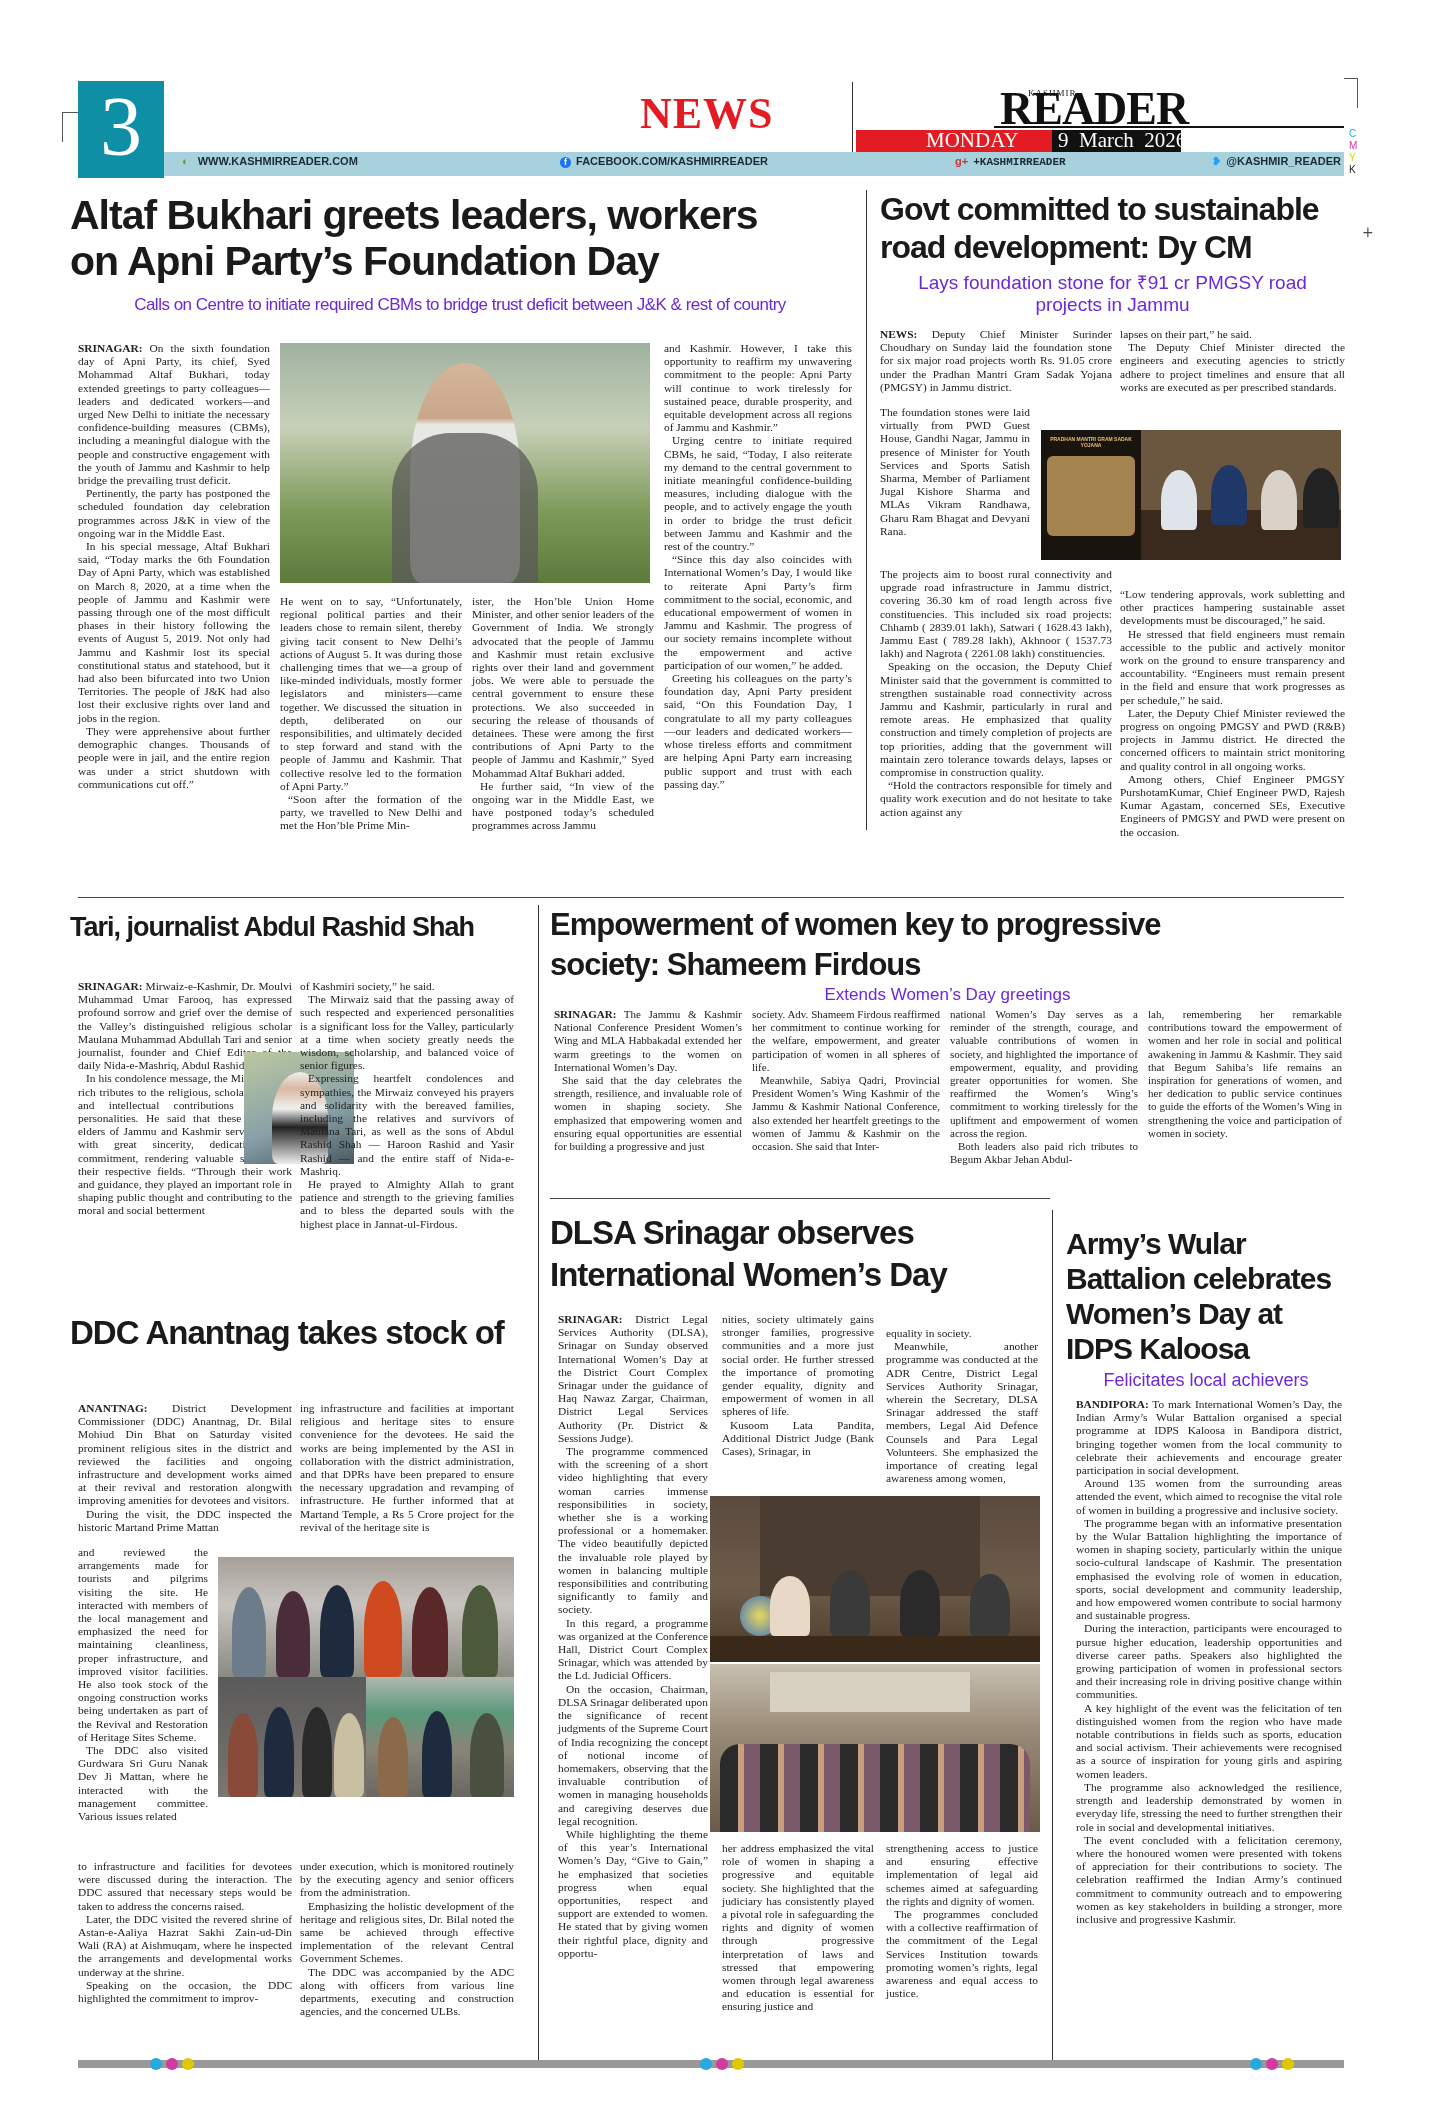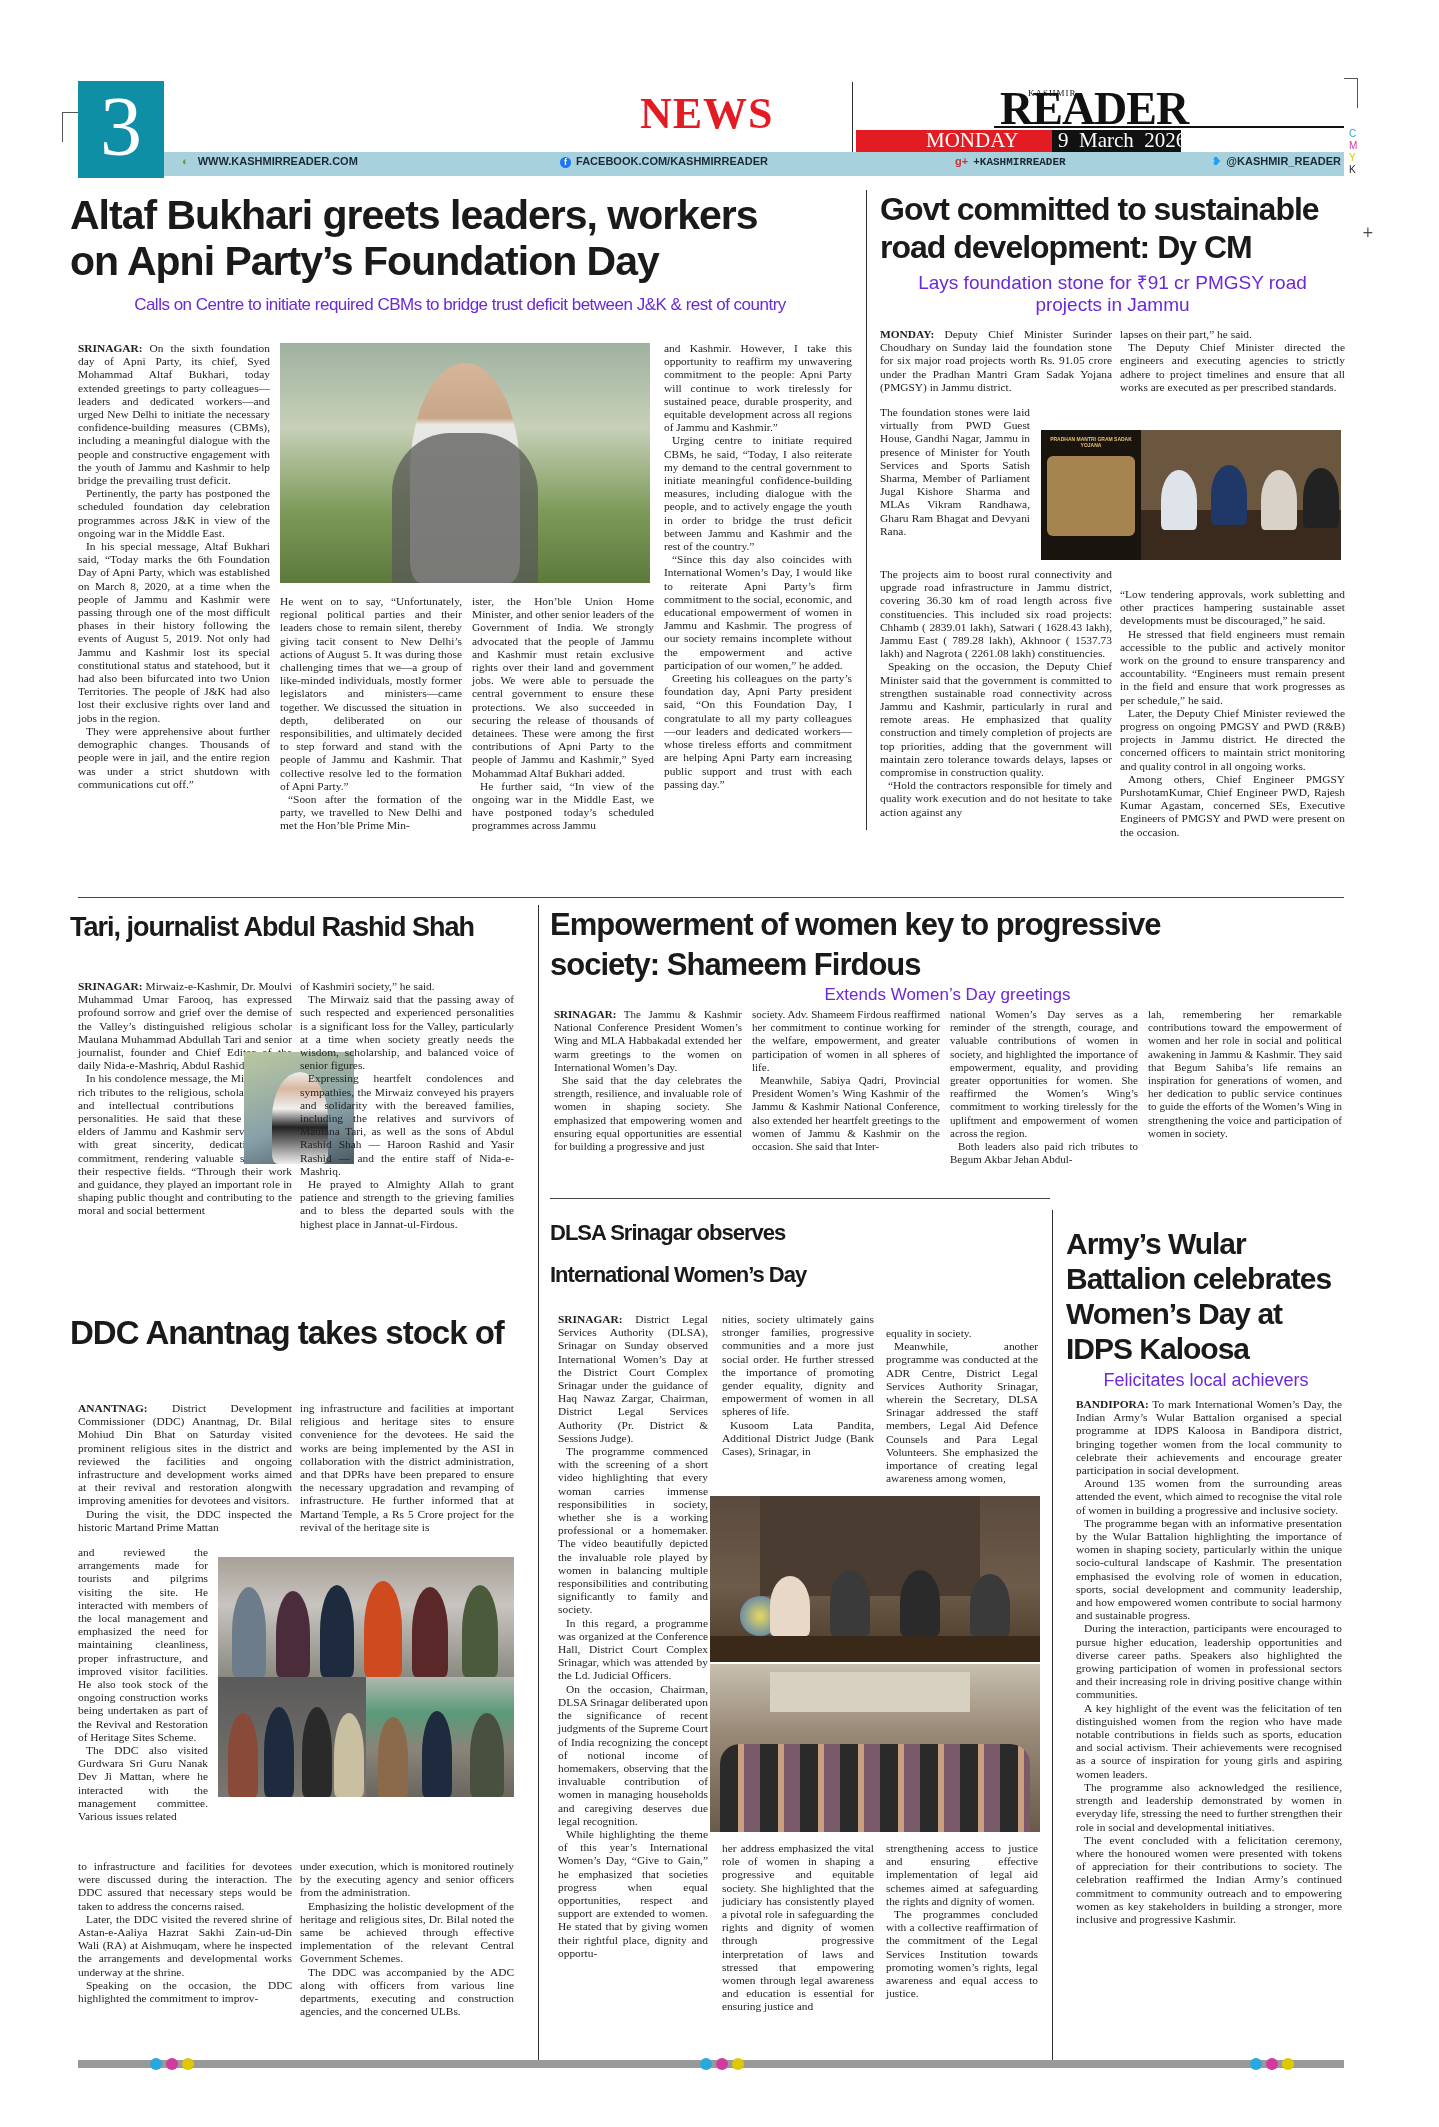--- a/index.html
+++ b/index.html
@@ -114,21 +114,21 @@
 
 <div class="abs col-rule" style="left:866px;top:190px;height:640px;"></div>
 
 <div class="abs hl" style="left:880px;top:190px;width:465px;font-size:32px;line-height:38px;">
   <div>Govt committed to sustainable</div>
   <div>road development: Dy CM</div>
 </div>
 <div class="abs deck" style="left:900px;top:272px;width:425px;font-size:19px;line-height:22px;">Lays foundation stone for ₹91 cr PMGSY road projects in Jammu</div>
 
 <div class="abs body" style="left:880px;top:328px;width:232px;">
-  <p><span class="dateline">MONDAY:</span> <span>Deputy Chief Minister Surinder Choudhary on Sunday laid the foundation stone for six major road projects worth Rs. 91.05 crore under the Pradhan Mantri Gram Sadak Yojana (PMGSY) in Jammu district.</span></p>
+  <p><span class="dateline">NEWS:</span> <span>Deputy Chief Minister Surinder Choudhary on Sunday laid the foundation stone for six major road projects worth Rs. 91.05 crore under the Pradhan Mantri Gram Sadak Yojana (PMGSY) in Jammu district.</span></p>
 </div>
 <div class="abs body" style="left:880px;top:406px;width:150px;">
   <p>The foundation stones were laid virtually from PWD Guest House, Gandhi Nagar, Jammu in presence of Minister for Youth Services and Sports Satish Sharma, Member of Parliament Jugal Kishore Sharma and MLAs Vikram Randhawa, Gharu Ram Bhagat and Devyani Rana.</p>
 </div>
 <div class="abs body" style="left:880px;top:568px;width:232px;">
   <p>The projects aim to boost rural connectivity and upgrade road infrastructure in Jammu district, covering 36.30 km of road length across five constituencies. This included six road projects: Chhamb ( 2839.01 lakh), Satwari ( 1628.43 lakh), Jammu East ( 789.28 lakh), Akhnoor ( 1537.73 lakh) and Nagrota ( 2261.08 lakh) constituencies.</p>
   <p>Speaking on the occasion, the Deputy Chief Minister said that the government is committed to strengthen sustainable road connectivity across Jammu and Kashmir, particularly in rural and remote areas. He emphasized that quality construction and timely completion of projects are top priorities, adding that the government will maintain zero tolerance towards delays, lapses or compromise in construction quality.</p>
   <p>“Hold the contractors responsible for timely and quality work execution and do not hesitate to take action against any</p>
 </div>
 <div class="abs body" style="left:1120px;top:328px;width:225px;">
@@ -235,21 +235,21 @@
   <div class="ph-person" style="left:12px;top:40px;width:30px;height:80px;background:#8a6a4a;"></div>
   <div class="ph-person" style="left:56px;top:34px;width:30px;height:86px;background:#1e2a3e;"></div>
   <div class="ph-person" style="left:104px;top:36px;width:34px;height:84px;background:#4a5040;"></div>
 </div>
 <div class="abs body" style="left:300px;top:1860px;width:214px;">
   <p style="text-indent:0">under execution, which is monitored routinely by the executing agency and senior officers from the administration.</p>
   <p>Emphasizing the holistic development of the heritage and religious sites, Dr. Bilal noted the same be achieved through effective implementation of the relevant Central Government Schemes.</p>
   <p>The DDC was accompanied by the ADC along with officers from various line departments, executing and construction agencies, and the concerned ULBs.</p>
 </div>
 
-<div class="abs hl" style="left:550px;top:1212px;width:500px;font-size:22px;line-height:42px;">
+<div class="abs hl" style="left:550px;top:1212px;width:500px;font-size:33px;line-height:42px;">
   <div>DLSA Srinagar observes</div>
   <div>International Women’s Day</div>
 </div>
 <div class="abs body" style="left:558px;top:1313px;width:150px;">
   <p><span class="dateline">SRINAGAR:</span> <span>District Legal Services Authority (DLSA), Srinagar on Sunday observed International Women’s Day at the District Court Complex Srinagar under the guidance of Haq Nawaz Zargar, Chairman, District Legal Services Authority (Pr. District &amp; Sessions Judge).</span></p>
   <p>The programme commenced with the screening of a short video highlighting that every woman carries immense responsibilities in society, whether she is a working professional or a homemaker. The video beautifully depicted the invaluable role played by women in balancing multiple responsibilities and contributing significantly to family and society.</p>
   <p>In this regard, a programme was organized at the Conference Hall, District Court Complex Srinagar, which was attended by the Ld. Judicial Officers.</p>
   <p>On the occasion, Chairman, DLSA Srinagar deliberated upon the significance of recent judgments of the Supreme Court of India recognizing the concept of notional income of homemakers, observing that the invaluable contribution of women in managing households and caregiving deserves due legal recognition.</p>
   <p>While highlighting the theme of this year’s International Women’s Day, “Give to Gain,” he emphasized that societies progress when equal opportunities, respect and support are extended to women. He stated that by giving women their rightful place, dignity and opportu-</p>
 </div>

